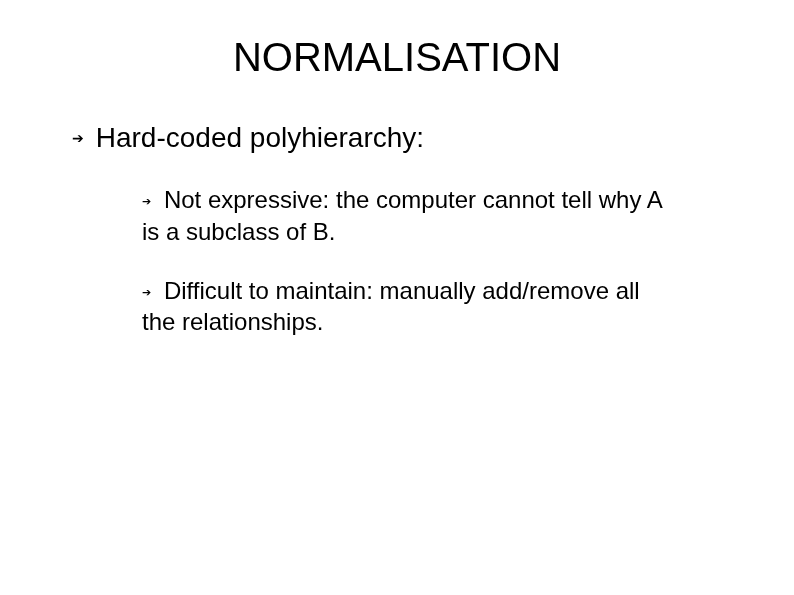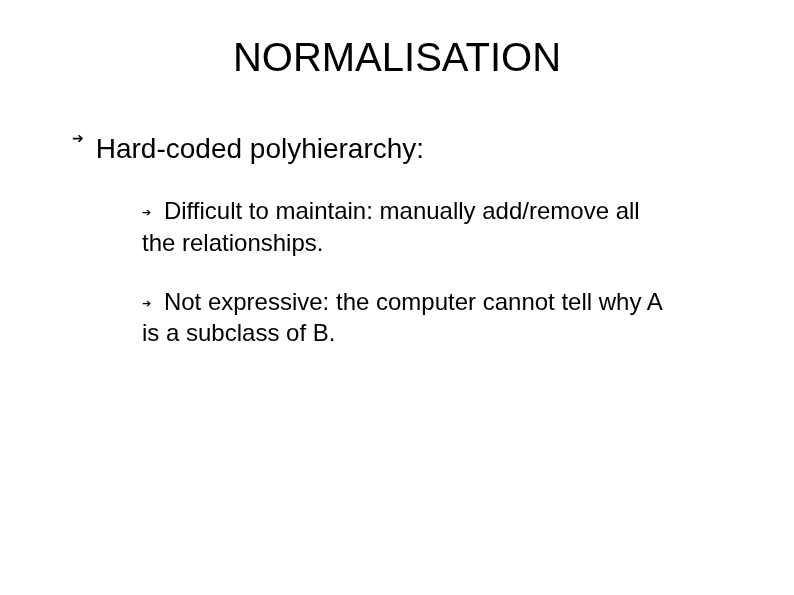--- a/index.html
+++ b/index.html
@@ -34,21 +34,20 @@
     margin-bottom: 28px;
   }
   .main-bullet .arrow {
     font-size: 14px;
     margin-right: 12px;
     margin-top: 10px;
   }
   .main-bullet .text {
     font-size: 28px;
     line-height: 1.3;
-    margin-top: 11px;
   }
   .sub-bullet {
     margin-left: 80px;
     margin-right: 60px;
     margin-bottom: 28px;
     font-size: 24px;
     line-height: 1.3;
   }
   .sub-bullet .arrow {
     font-size: 11px;
@@ -63,20 +62,20 @@
 <div class="slide">
   <h1 class="title">NORMALISATION</h1>
 
   <div class="main-bullet">
     <span class="arrow">➔</span>
     <span class="text">Hard-coded polyhierarchy:</span>
   </div>
 
   <div class="sub-bullet">
     <span class="arrow">➔</span>
-    <span>Difficult to maintain: manually add/remove all the relationships.</span>
+    <span>Not expressive: the computer cannot tell why A is a subclass of B.</span>
   </div>
 
   <div class="sub-bullet">
     <span class="arrow">➔</span>
-    <span>Not expressive: the computer cannot tell why A is a subclass of B.</span>
+    <span>Difficult to maintain: manually add/remove all the relationships.</span>
   </div>
 </div>
 
 </body></html>

